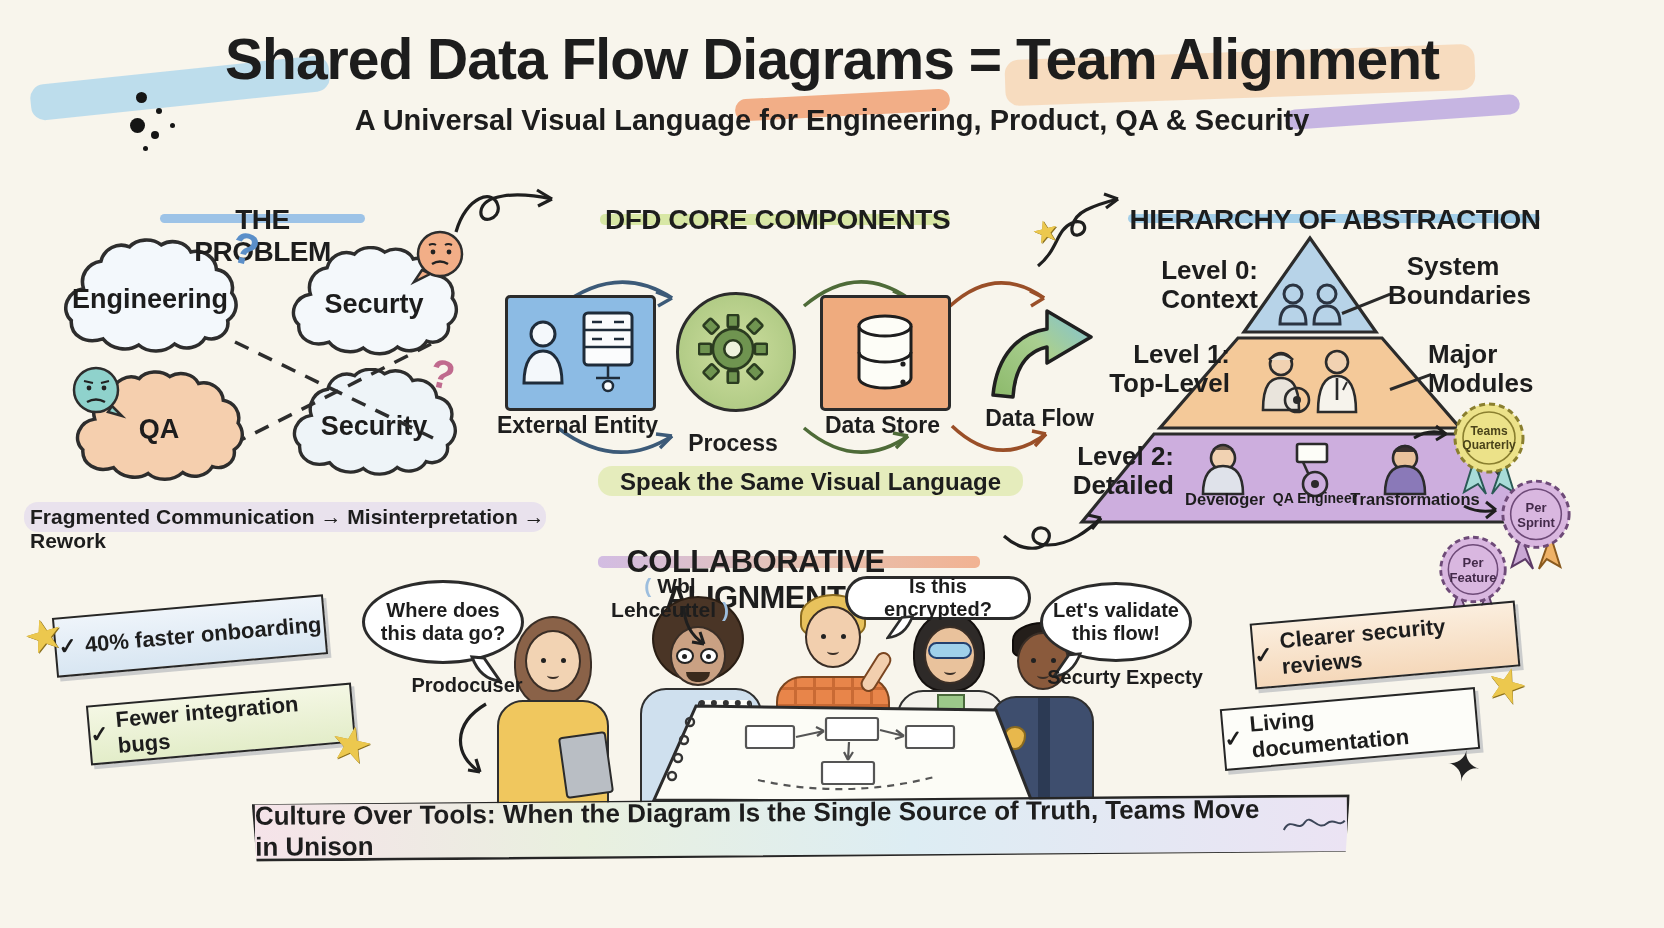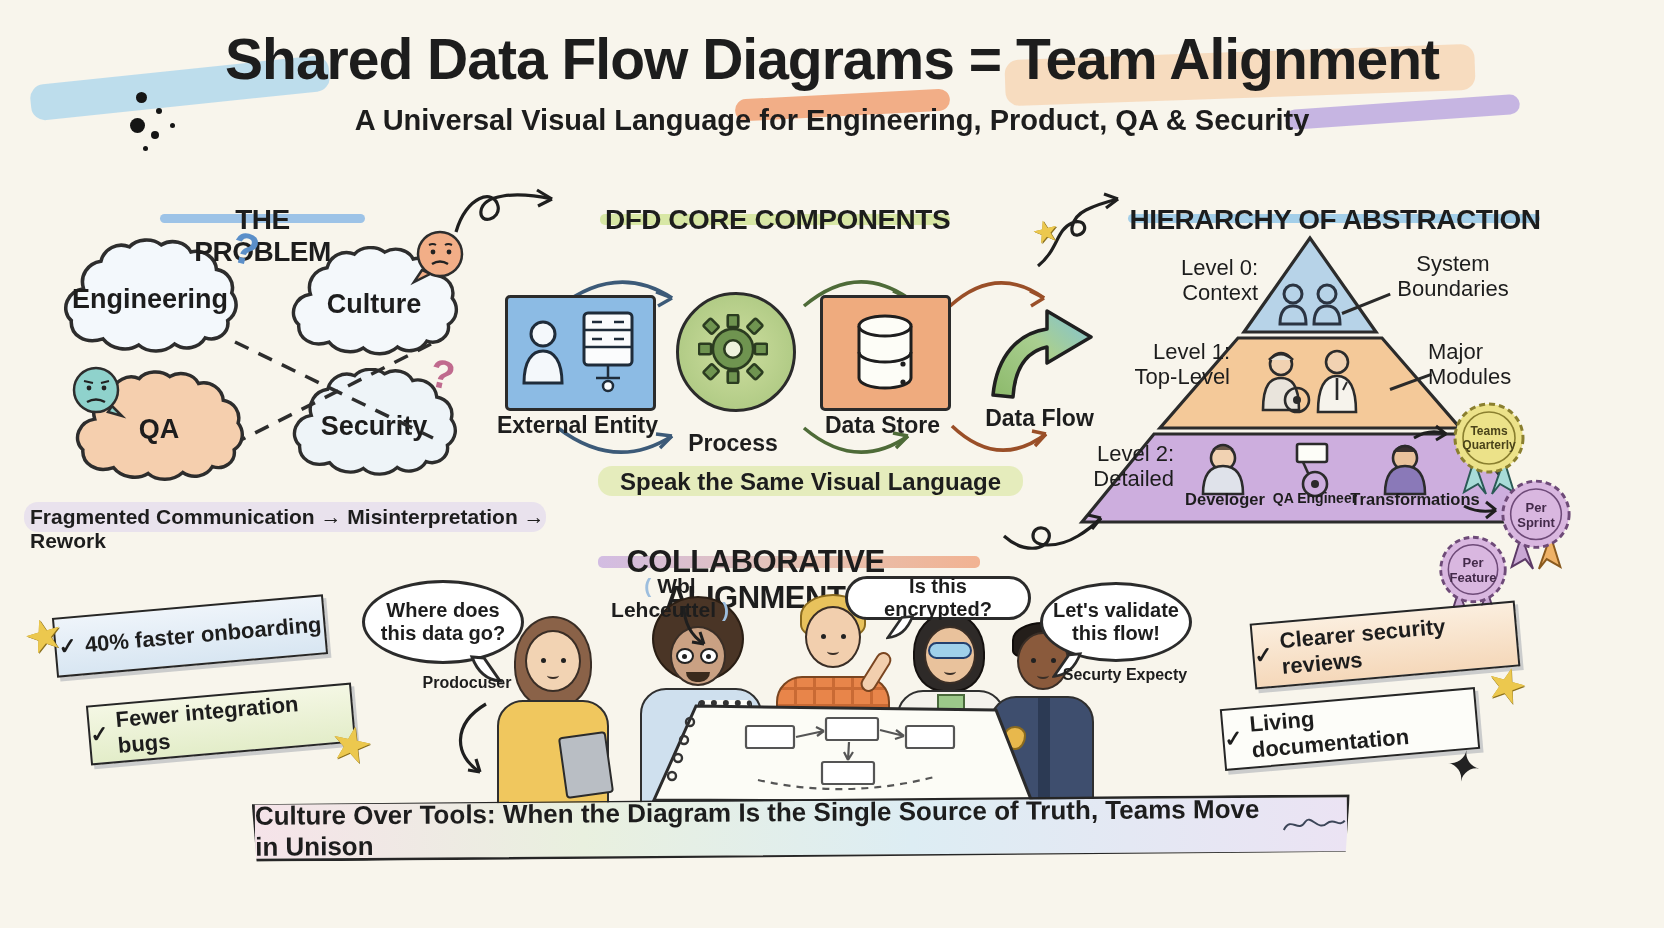--- a/index.html
+++ b/index.html
@@ -13,30 +13,30 @@
   .sec-h{position:absolute;font-size:28px;font-weight:bold;letter-spacing:-.5px;z-index:2;text-align:center;margin-top:20px;}
   .stroke{position:absolute;height:9px;border-radius:5px;opacity:.8;z-index:1;}
   .ink{position:absolute;background:#151515;border-radius:50%;z-index:1;}
   .cloud{position:absolute;z-index:1;}
   .cloud svg{position:absolute;left:0;top:0;}
   .cloud .lbl{position:absolute;left:0;right:0;top:38%;text-align:center;font-size:27px;font-weight:bold;z-index:2;}
   .qmark{position:absolute;font-size:44px;font-weight:bold;z-index:2;}
   .caption{position:absolute;font-size:21px;font-weight:bold;z-index:2;}
   .comp-lbl{position:absolute;text-align:center;font-size:23px;font-weight:bold;z-index:2;}
   .node{position:absolute;border:3px solid #2b2b2b;z-index:1;}
-  .lvl-lbl{position:absolute;font-size:22px;font-weight:normal;line-height:1.12;z-index:2;}
+  .lvl-lbl{position:absolute;font-size:26px;font-weight:bold;line-height:1.12;z-index:2;}
   .lvl-lbl span{display:block;}
   .conn{position:absolute;height:3px;background:#2a2a2a;transform-origin:left center;z-index:1;}
   .badge{position:absolute;z-index:3;}
   .badge .btxt{position:absolute;left:0;right:0;top:26%;text-align:center;font-size:12px;font-weight:bold;line-height:1.15;z-index:2;}
   .badge .btxt span{display:block;}
   .bubble{position:absolute;background:#fff;border:3.5px solid #2b2b2b;border-radius:50%;
           display:flex;align-items:center;justify-content:center;text-align:center;
           font-size:20px;font-weight:bold;z-index:3;padding:4px 10px;box-sizing:border-box;line-height:1.15;}
-  .role{position:absolute;font-size:16px;font-weight:bold;z-index:3;}
+  .role{position:absolute;font-size:20px;font-weight:bold;z-index:3;}
   .ribbon{position:absolute;border:2.5px solid #262626;display:flex;align-items:center;justify-content:center;
           gap:8px;font-size:22px;font-weight:bold;z-index:4;box-shadow:3px 4px 0 rgba(100,110,130,.30);}
   .star{position:absolute;z-index:5;font-size:44px;color:#ecc84e;text-shadow:0 0 0 #b0912a,1px 1px 0 #8a6f1e;}
   .banner{position:absolute;left:252px;top:798px;width:1092px;height:54px;border:3px solid #262626;
           background:linear-gradient(90deg,#f5e3e9,#e9f0df 30%,#ddedf3 60%,#ebe3f3);
           display:flex;align-items:center;justify-content:center;gap:14px;
           font-size:26px;font-weight:bold;z-index:6;transform:rotate(-.4deg);
           clip-path:polygon(0 4%,100% 0,99.6% 96%,.4% 100%);}
   .person{position:absolute;z-index:2;}
   .person div{position:absolute;box-sizing:border-box;}
@@ -73,21 +73,21 @@
         <path d="M44 98 C26 104 12 94 13 80 C8 76 6 68 9 61 C12 54 18 50 25 49 C21 36 29 24 42 22 C45 10 58 3 70 8 C77 0 92 -1 101 6 C111 0 125 3 130 13 C142 10 154 18 155 30 C166 32 173 42 170 53 C177 62 175 74 166 80 C168 92 156 101 144 97 C138 107 124 110 114 103 C104 112 88 112 79 104 C68 111 52 108 44 98 Z" fill="#f3f8fc" stroke="#2d2d2d" stroke-width="3.5"></path>
       </svg>
     <div class="lbl">Engineering</div>
   </div>
   <div class="qmark" style="left:232px;top:224px;color:#5b8fc9;transform:rotate(14deg);">?</div>
 
   <div class="cloud" style="left:286px;top:246px;width:176px;height:114px;">
     <svg width="176" height="114" viewBox="0 0 180 116">
         <path d="M44 98 C26 104 12 94 13 80 C8 76 6 68 9 61 C12 54 18 50 25 49 C21 36 29 24 42 22 C45 10 58 3 70 8 C77 0 92 -1 101 6 C111 0 125 3 130 13 C142 10 154 18 155 30 C166 32 173 42 170 53 C177 62 175 74 166 80 C168 92 156 101 144 97 C138 107 124 110 114 103 C104 112 88 112 79 104 C68 111 52 108 44 98 Z" fill="#f4f8fb" stroke="#2d2d2d" stroke-width="3.5"></path>
       </svg>
-    <div class="lbl">Culture</div>
+    <div class="lbl">Securty</div>
   </div>
   <svg class="abs z2" style="left:408px;top:228px;" width="60" height="60" viewBox="0 0 60 60">
     <circle cx="32" cy="26" r="22" fill="#f2ae87" stroke="#2d2d2d" stroke-width="2.5"></circle>
     <path d="M14 42 L6 54 L22 46 Z" fill="#f2ae87" stroke="#2d2d2d" stroke-width="2.5"></path>
     <circle cx="25" cy="24" r="2.4" fill="#222"></circle>
       <circle cx="41" cy="24" r="2.4" fill="#222"></circle>
     <path d="M24 36 Q32 31 40 36" fill="none" stroke="#222" stroke-width="2.5"></path>
     <path d="M21 17 Q25 15 28 17 M37 17 Q40 15 44 17" fill="none" stroke="#222" stroke-width="2"></path>
   </svg>
 

